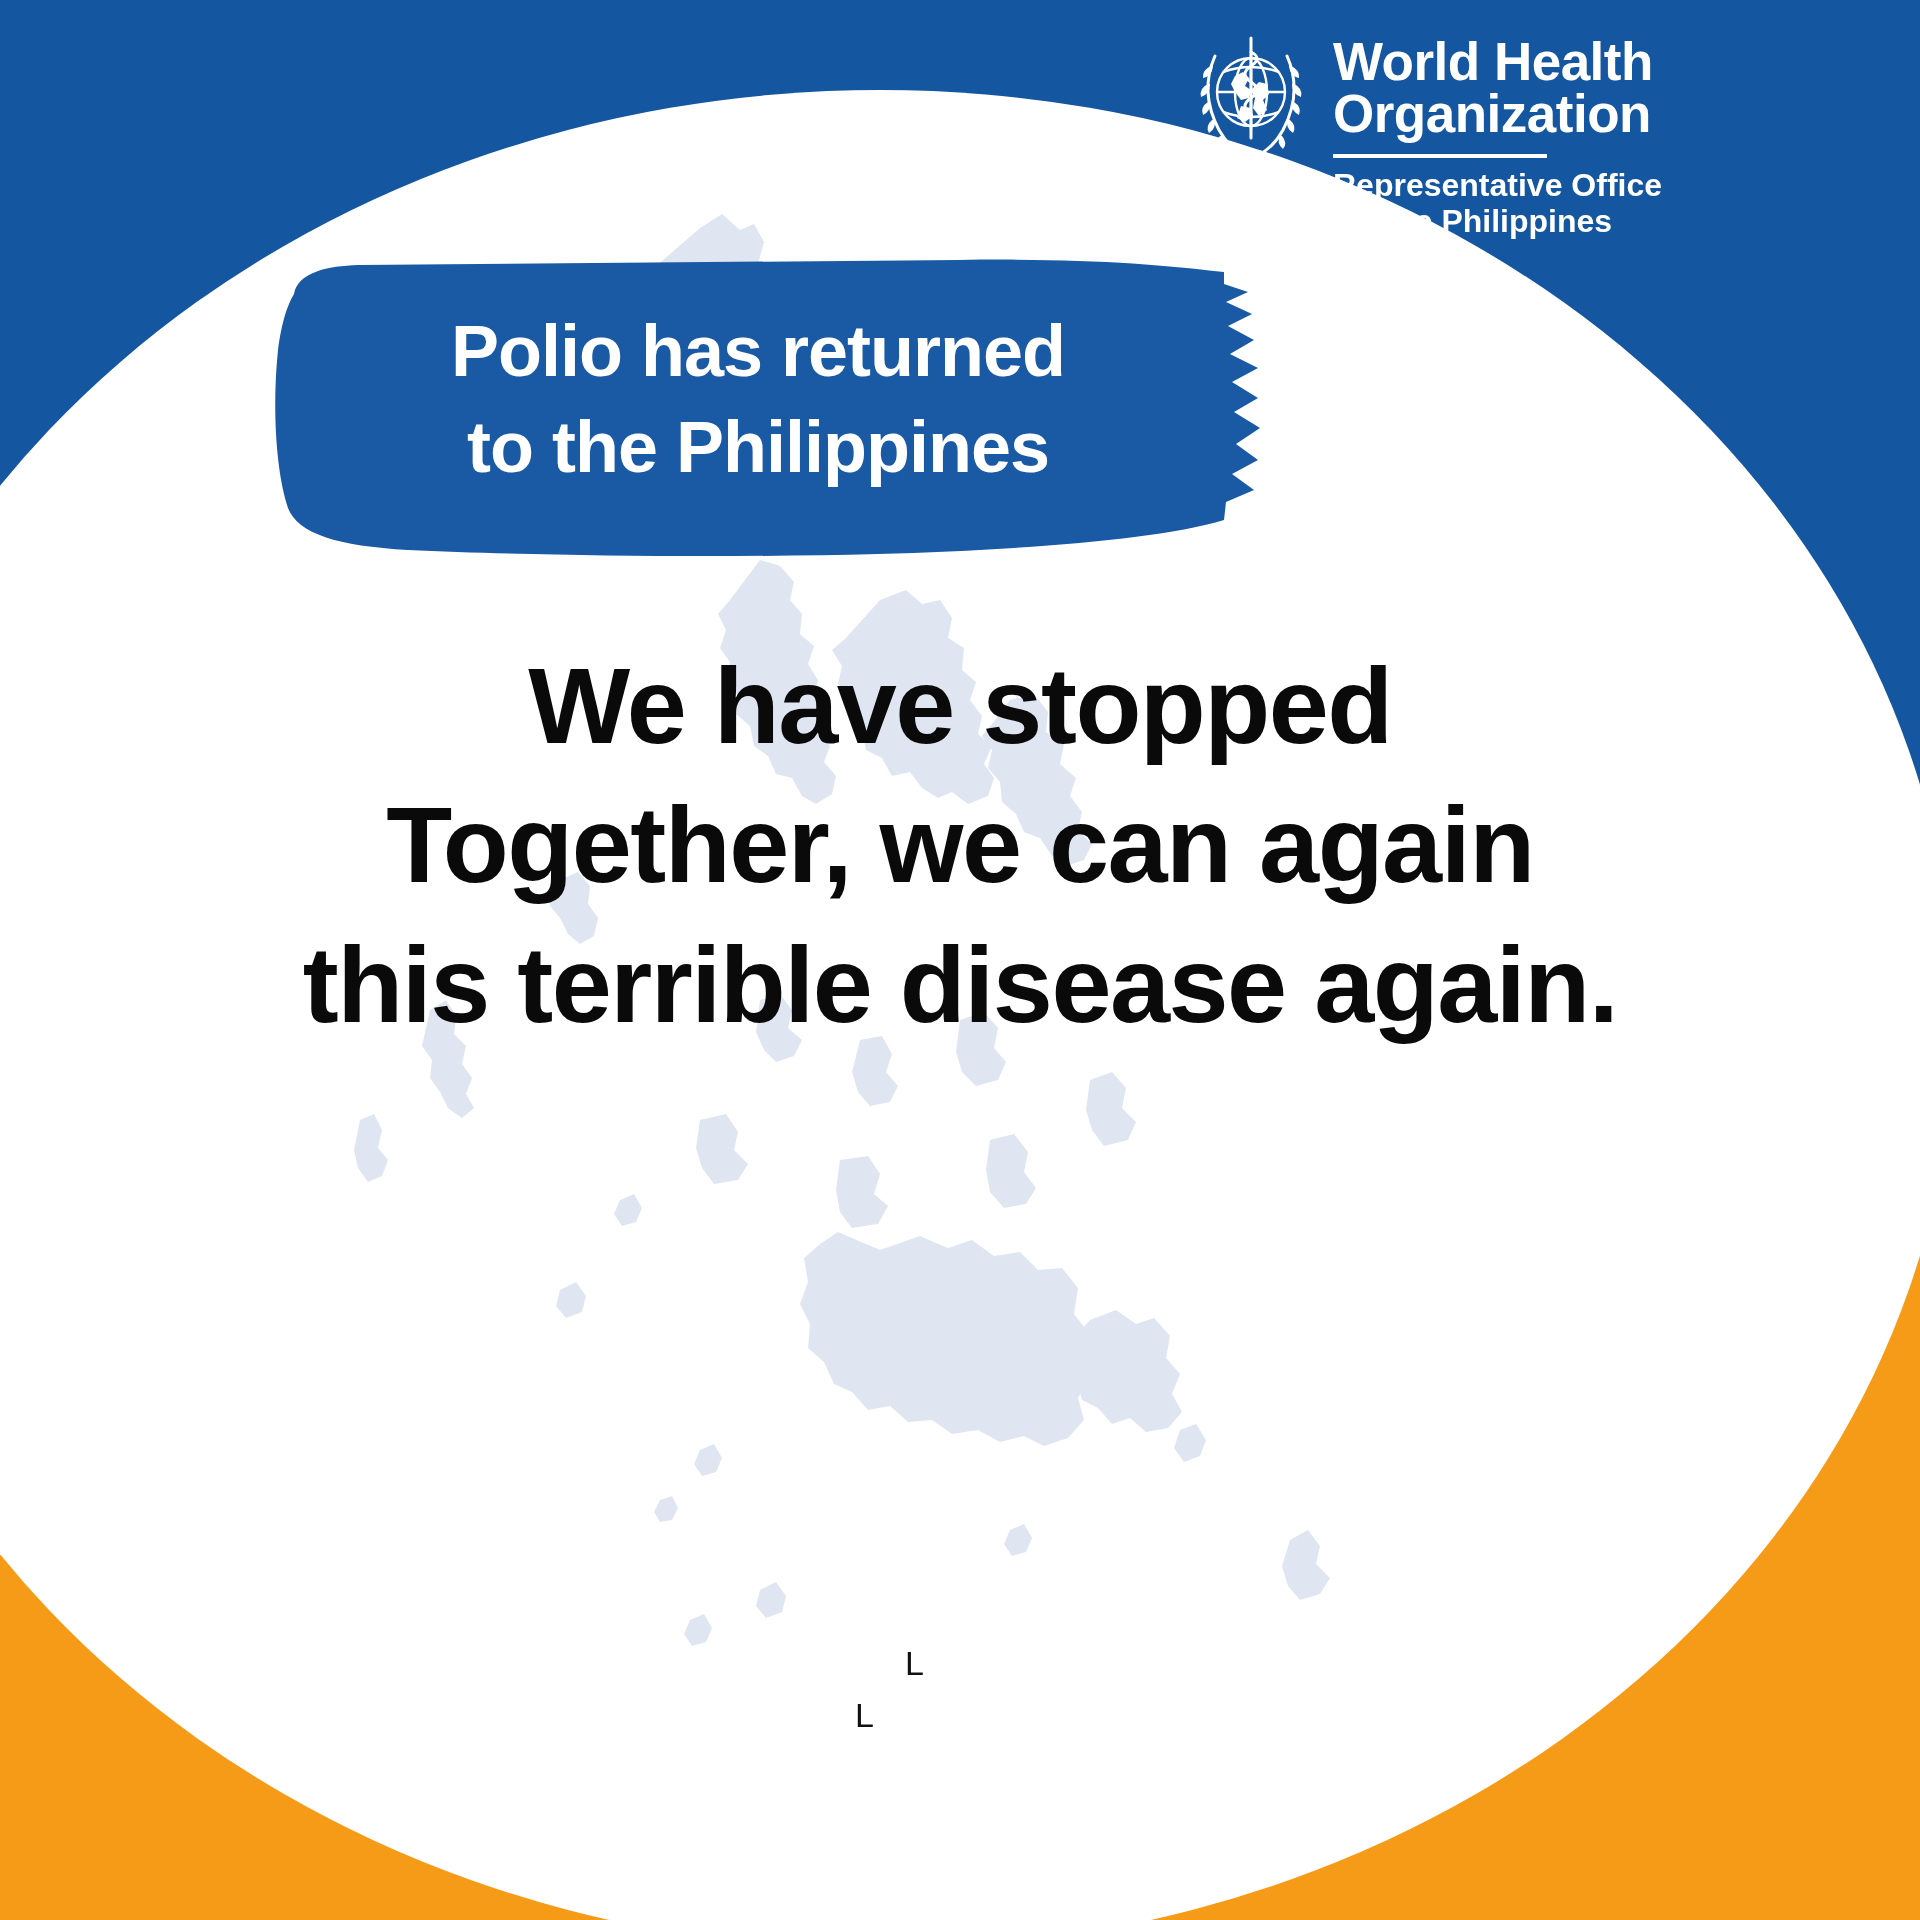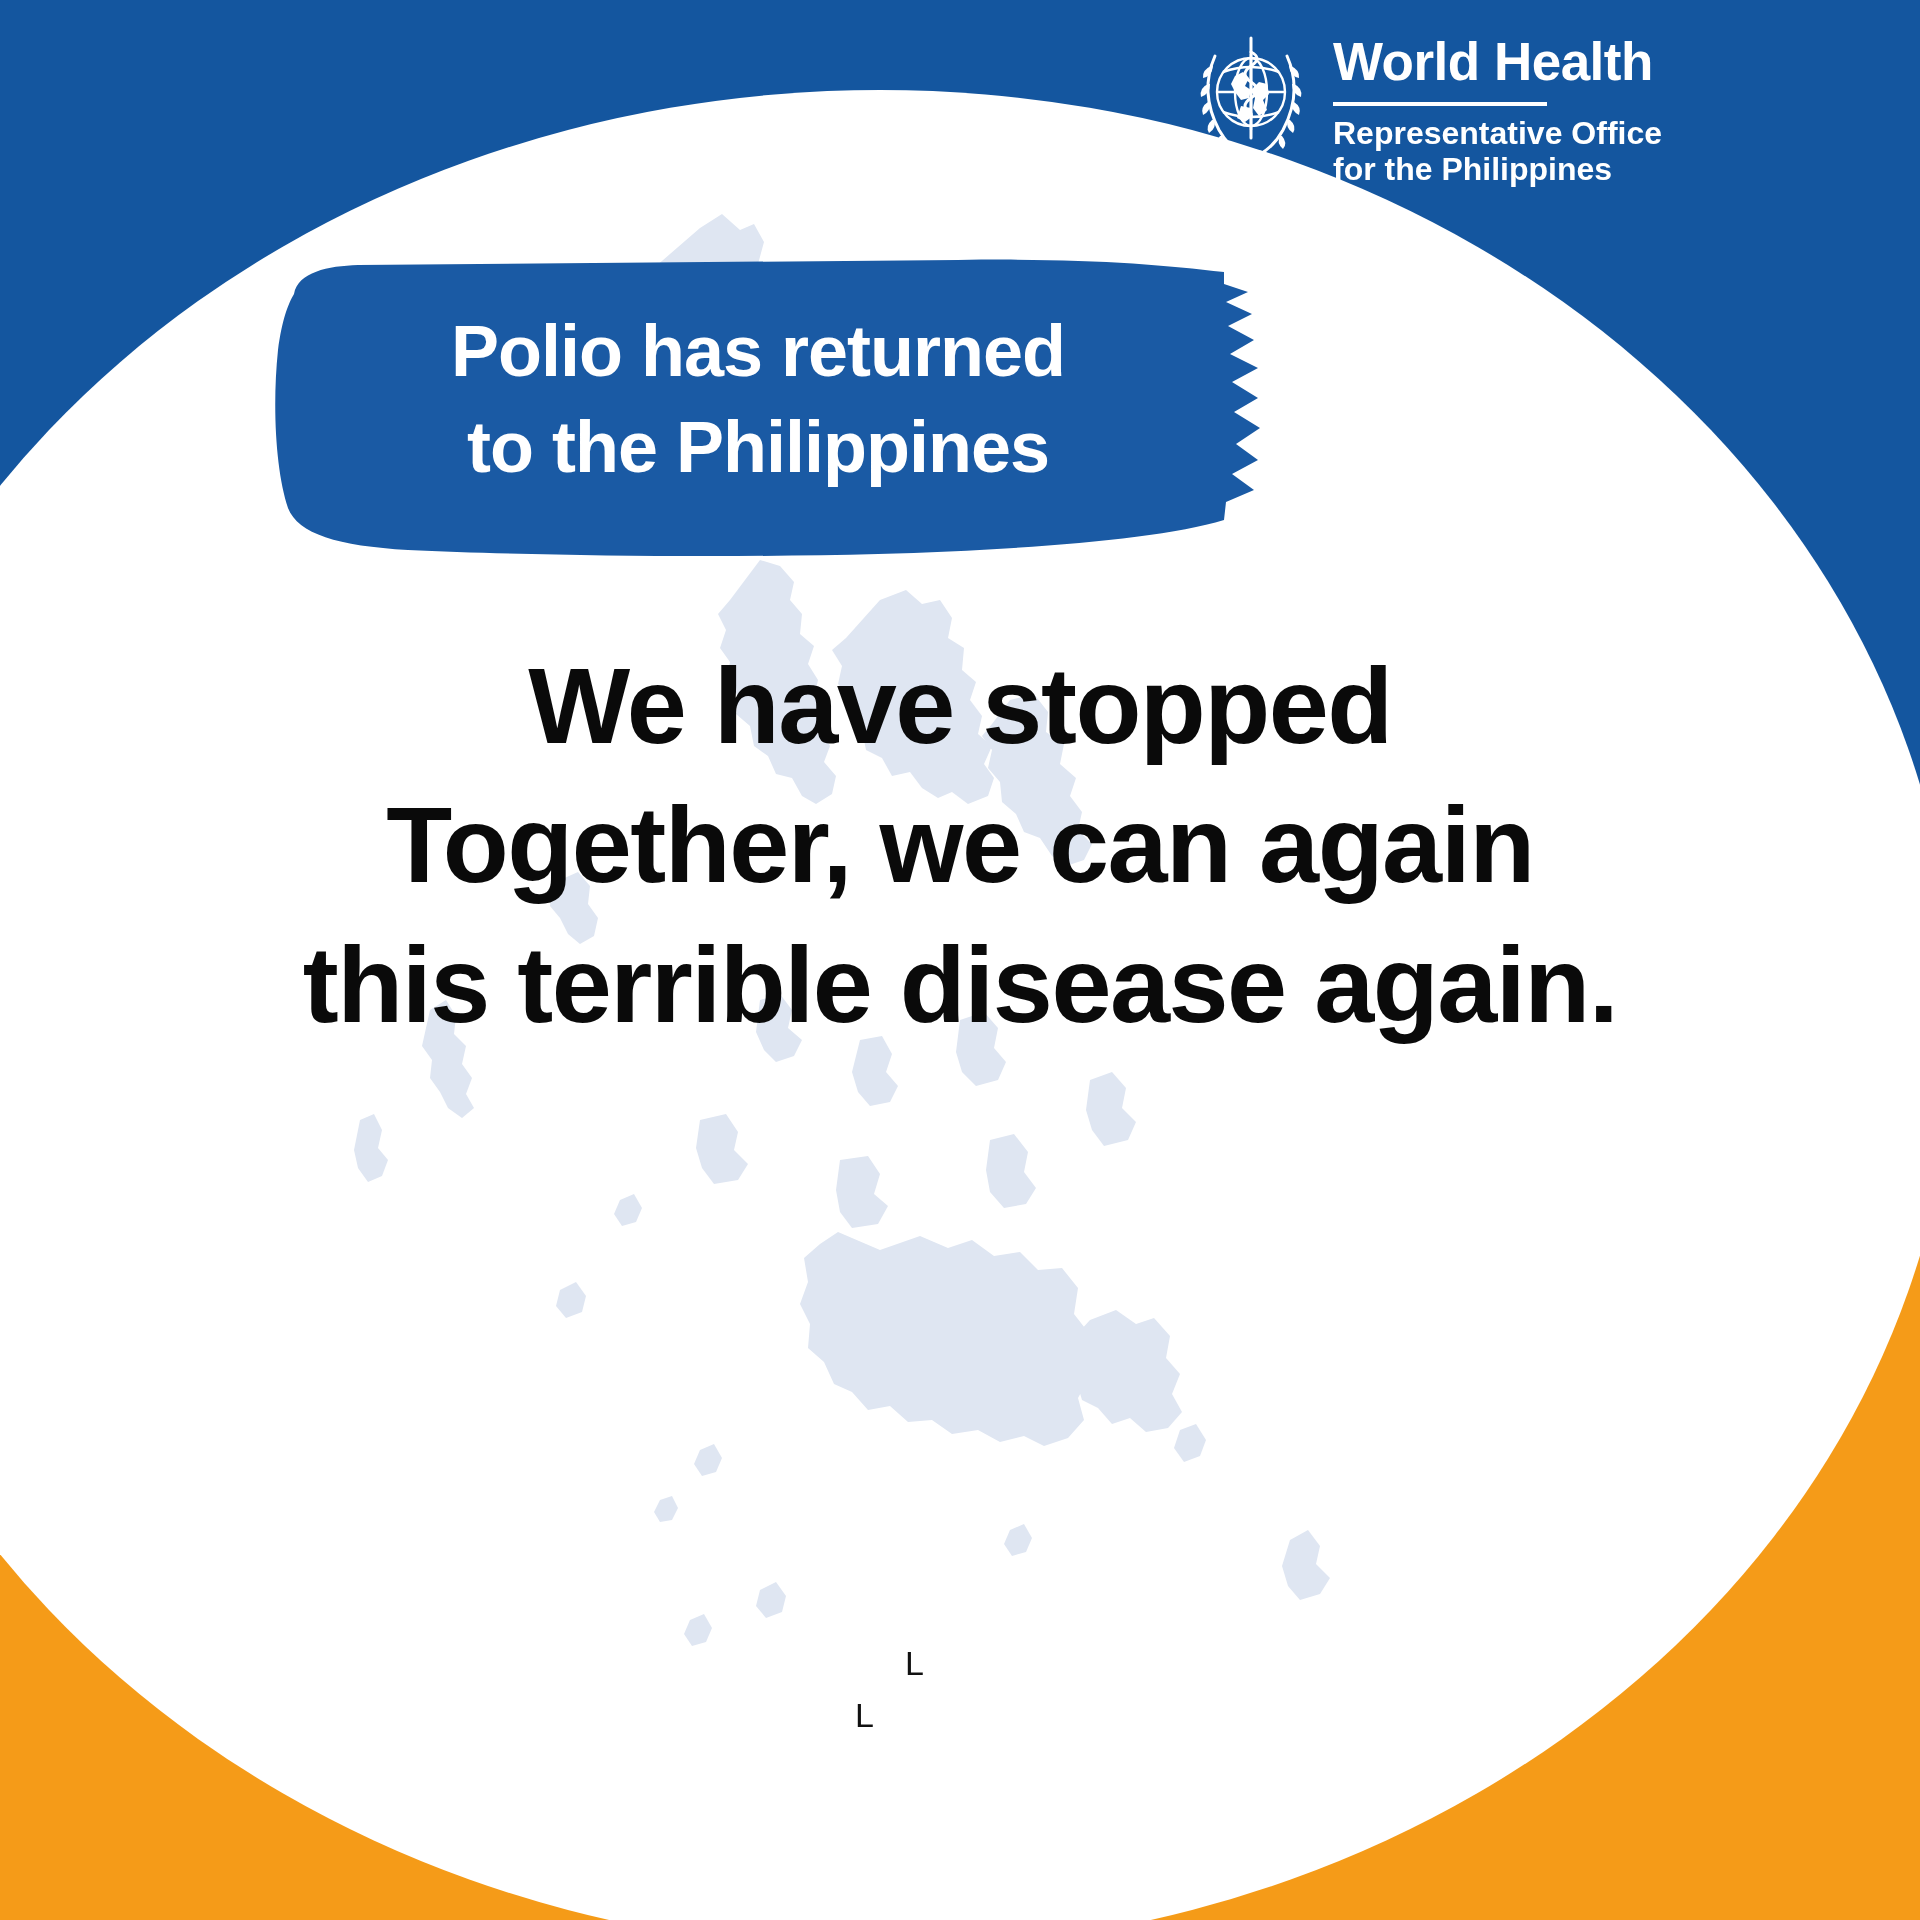--- a/index.html
+++ b/index.html
@@ -254,20 +254,21 @@
       </g>
 
       <g fill="none" stroke="#ffffff" stroke-width="3" stroke-linecap="round">
         <path d="M46 130 q20 -10 40 0"></path>
         <path d="M52 140 q14 -8 28 0"></path>
       </g>
     </svg>
 
     <div class="who-wordmark">
       <div class="who-name-line">World Health</div>
+      <div class="who-name-line">Organization</div>
       <div class="who-rule"></div>
       <div class="who-sub-line">Representative Office</div>
       <div class="who-sub-line">for the Philippines</div>
     </div>
   </div>
 
   <div class="banner">
     <svg class="banner-svg" viewBox="0 0 1050 330" preserveAspectRatio="none" xmlns="http://www.w3.org/2000/svg" aria-hidden="true">
       <path fill="#1a5aa4" d="
         M 36 36

